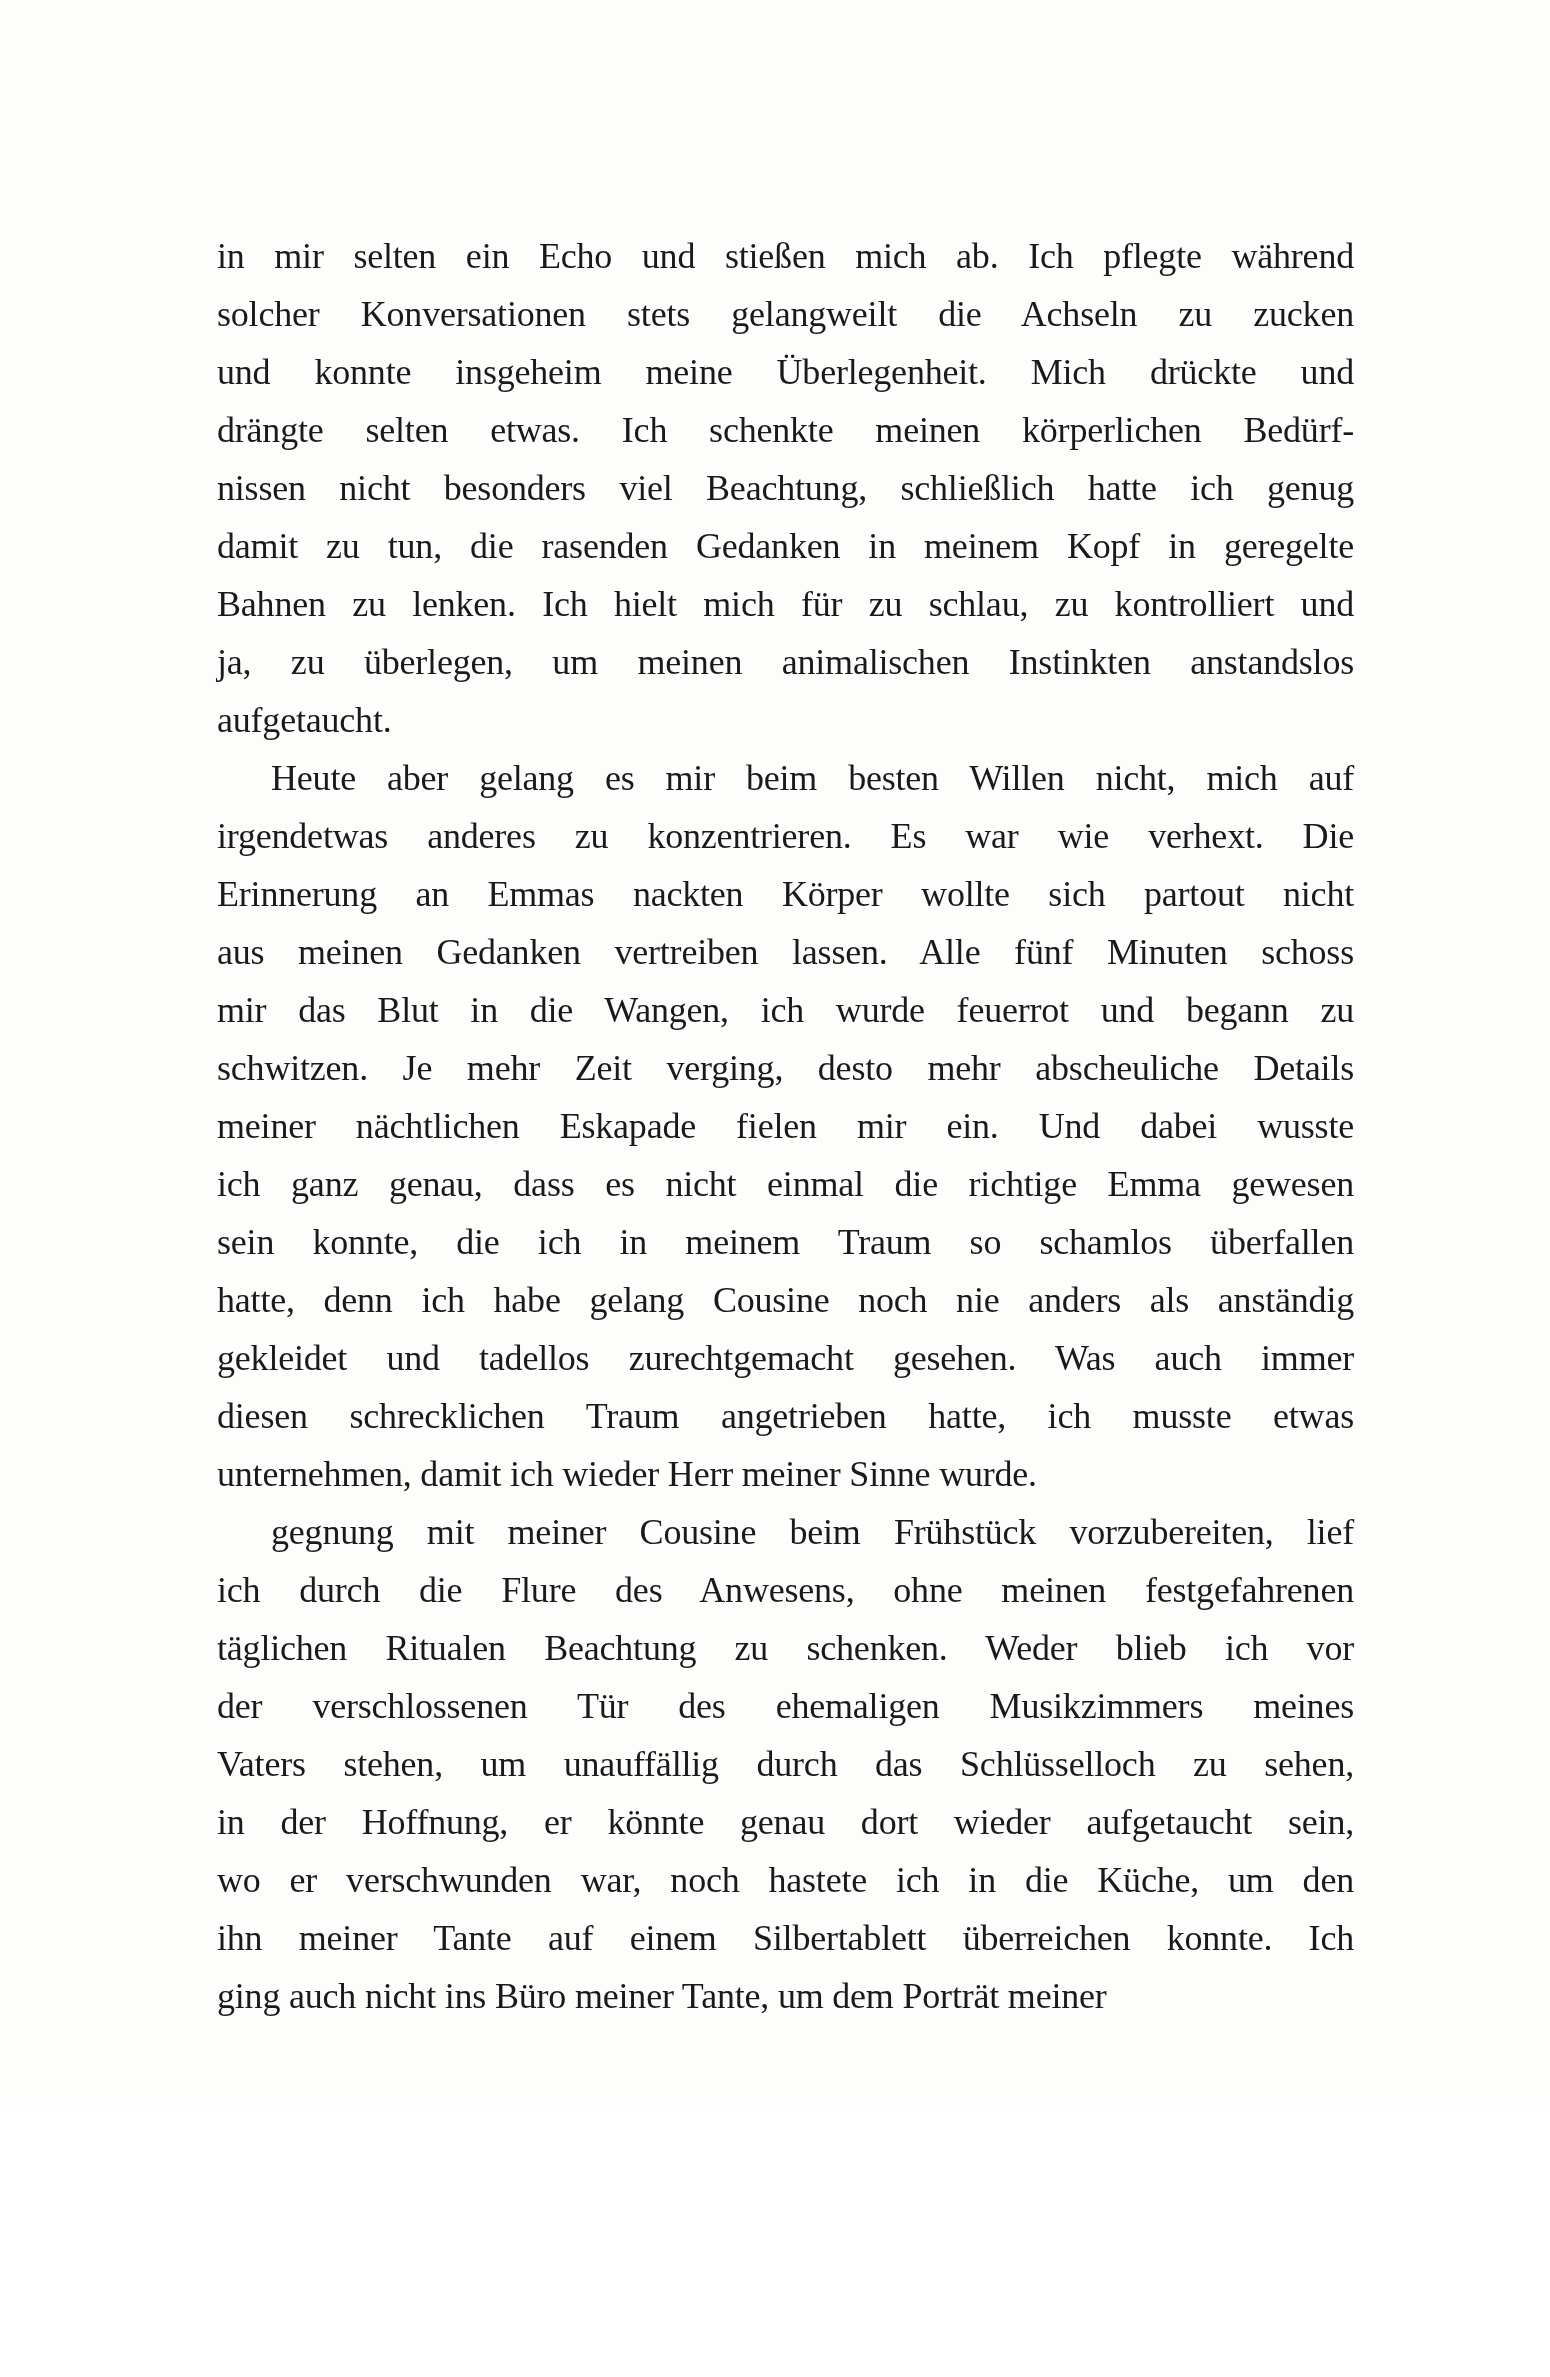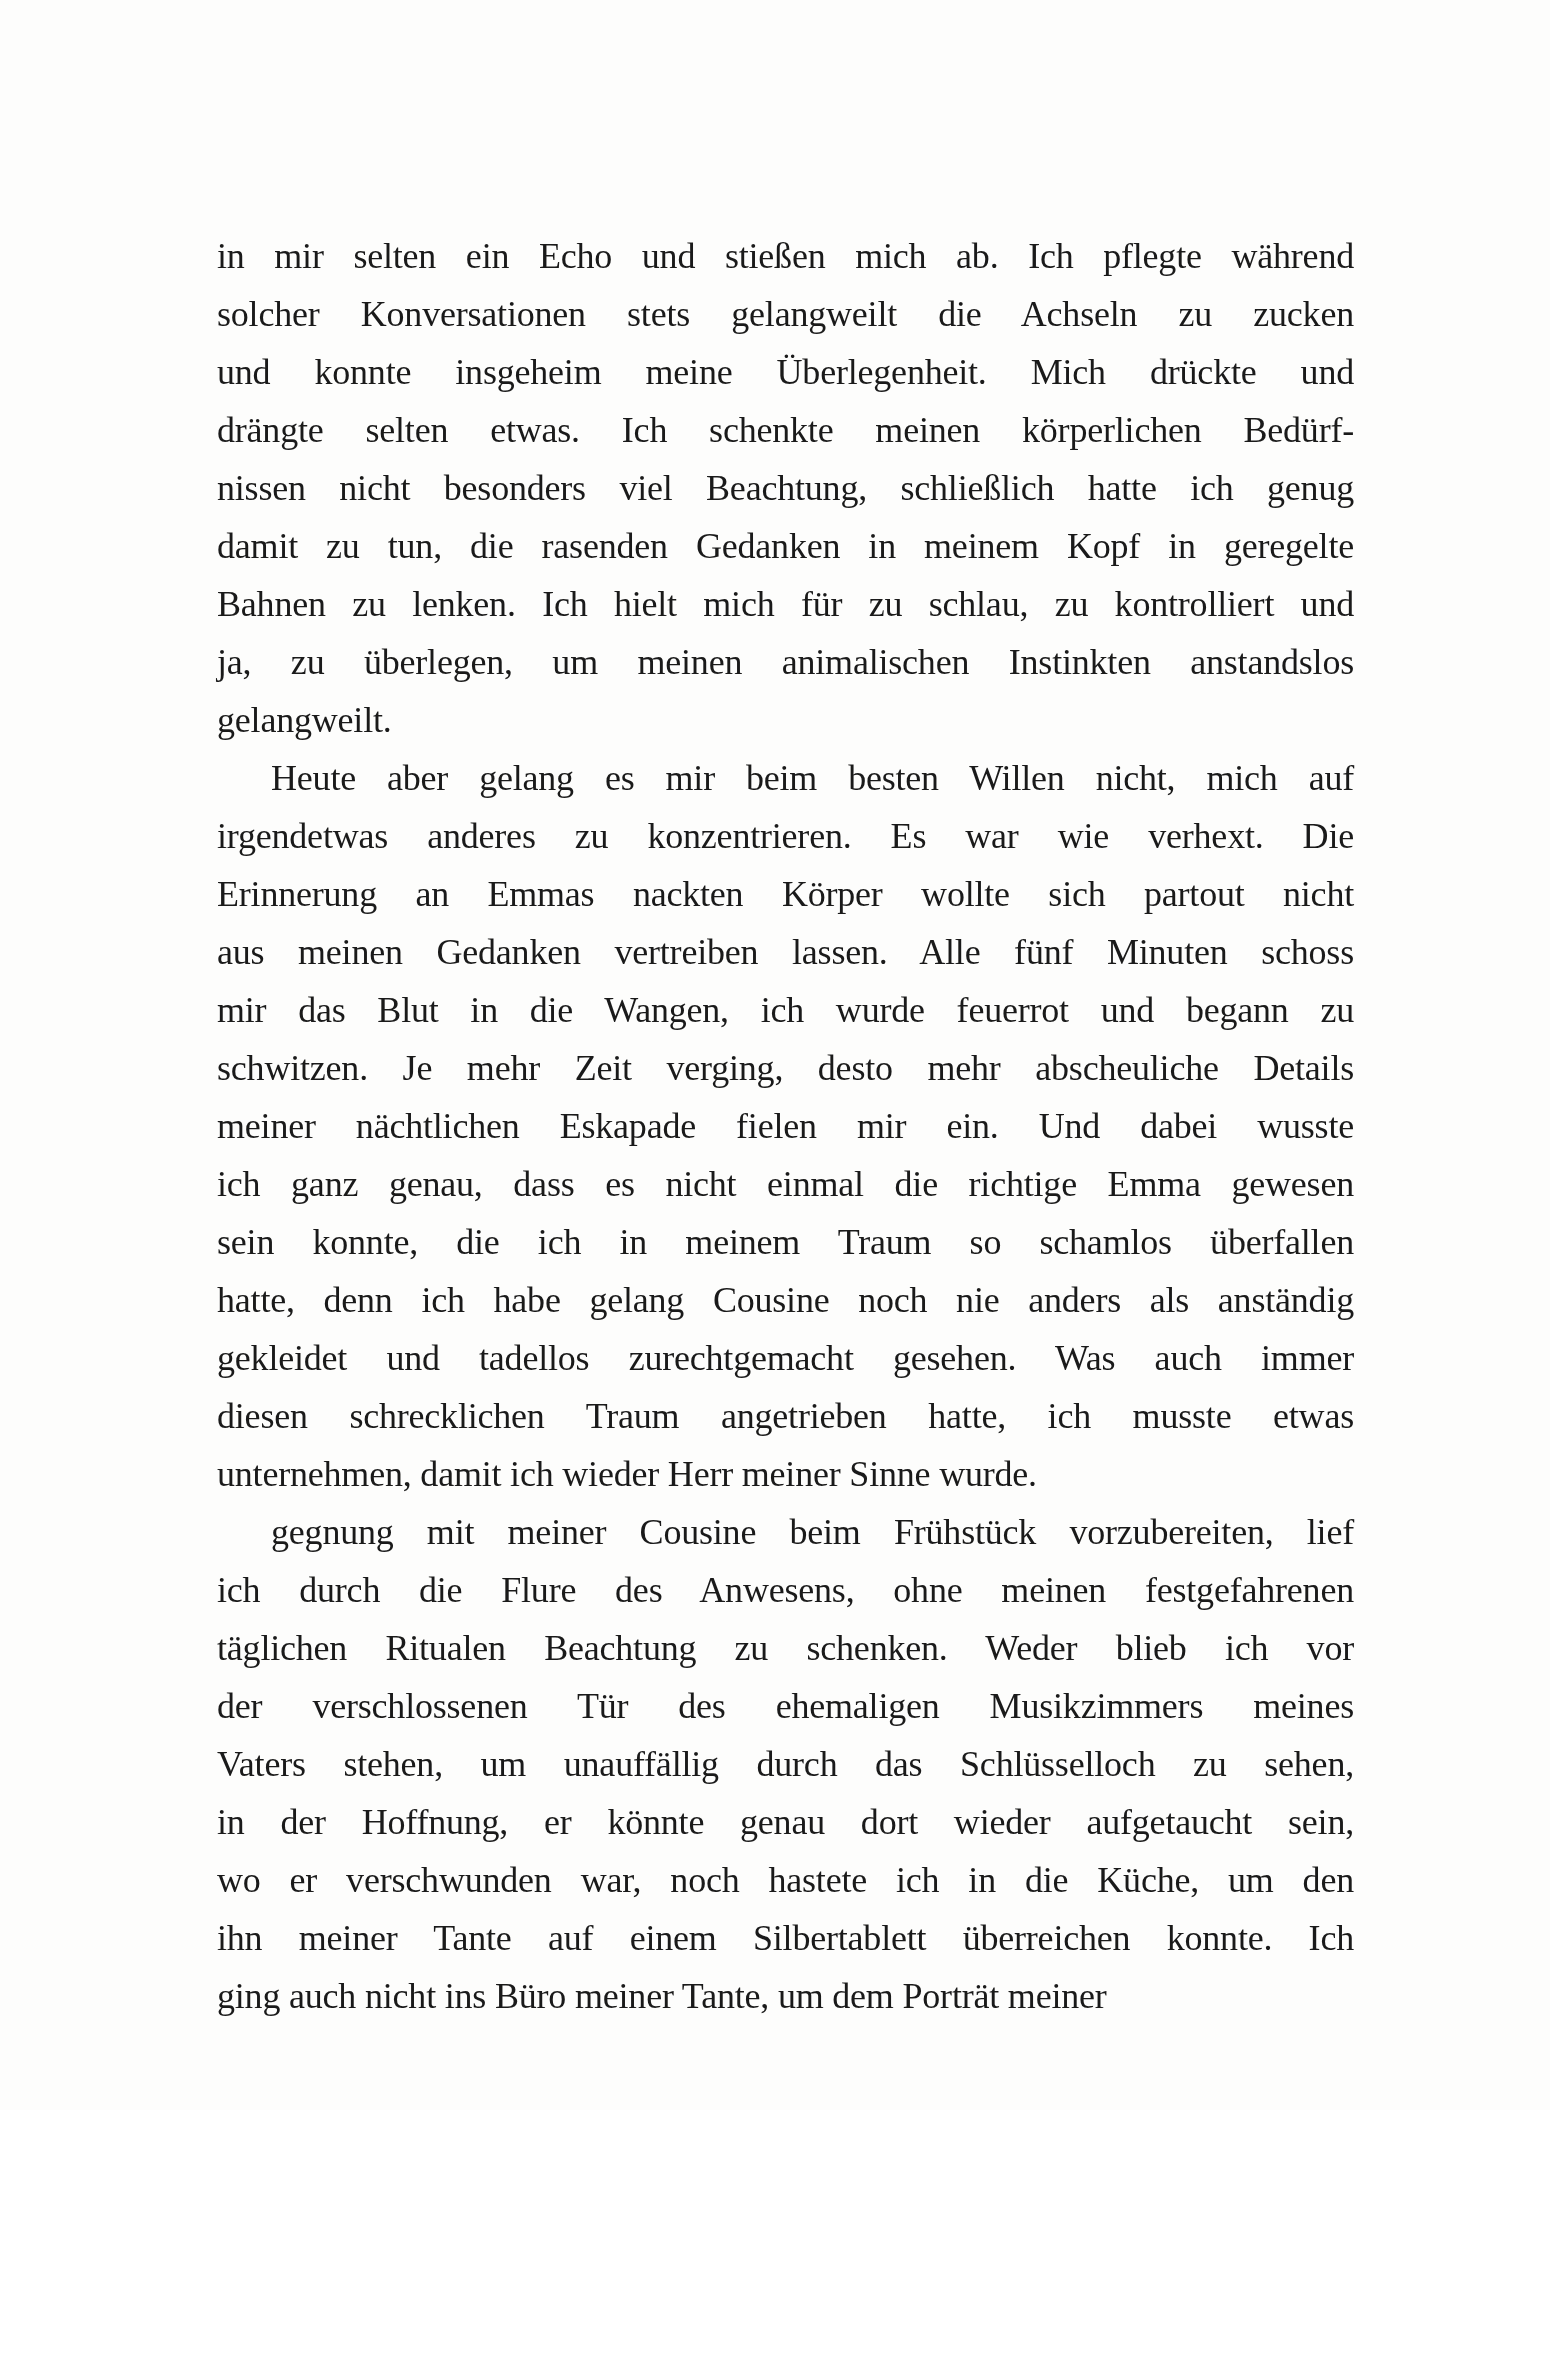--- a/index.html
+++ b/index.html
@@ -58,21 +58,21 @@
   <div class="text-block">
       <div class="para">
         <div class="line">in mir selten ein Echo und stießen mich ab. Ich pflegte während</div>
         <div class="line">solcher Konversationen stets gelangweilt die Achseln zu zucken</div>
         <div class="line">und konnte insgeheim meine Überlegenheit. Mich drückte und</div>
         <div class="line">drängte selten etwas. Ich schenkte meinen körperlichen Bedürf-</div>
         <div class="line">nissen nicht besonders viel Beachtung, schließlich hatte ich genug</div>
         <div class="line">damit zu tun, die rasenden Gedanken in meinem Kopf in geregelte</div>
         <div class="line">Bahnen zu lenken. Ich hielt mich für zu schlau, zu kontrolliert und</div>
         <div class="line">ja, zu überlegen, um meinen animalischen Instinkten anstandslos</div>
-        <div class="line last">gelangweilt.</div>
+        <div class="line last">aufgetaucht.</div>
       </div>
       <div class="para p-indent">
         <div class="line">Heute aber gelang es mir beim besten Willen nicht, mich auf</div>
         <div class="line">irgendetwas anderes zu konzentrieren. Es war wie verhext. Die</div>
         <div class="line">Erinnerung an Emmas nackten Körper wollte sich partout nicht</div>
         <div class="line">aus meinen Gedanken vertreiben lassen. Alle fünf Minuten schoss</div>
         <div class="line">mir das Blut in die Wangen, ich wurde feuerrot und begann zu</div>
         <div class="line">schwitzen. Je mehr Zeit verging, desto mehr abscheuliche Details</div>
         <div class="line">meiner nächtlichen Eskapade fielen mir ein. Und dabei wusste</div>
         <div class="line">ich ganz genau, dass es nicht einmal die richtige Emma gewesen</div>

